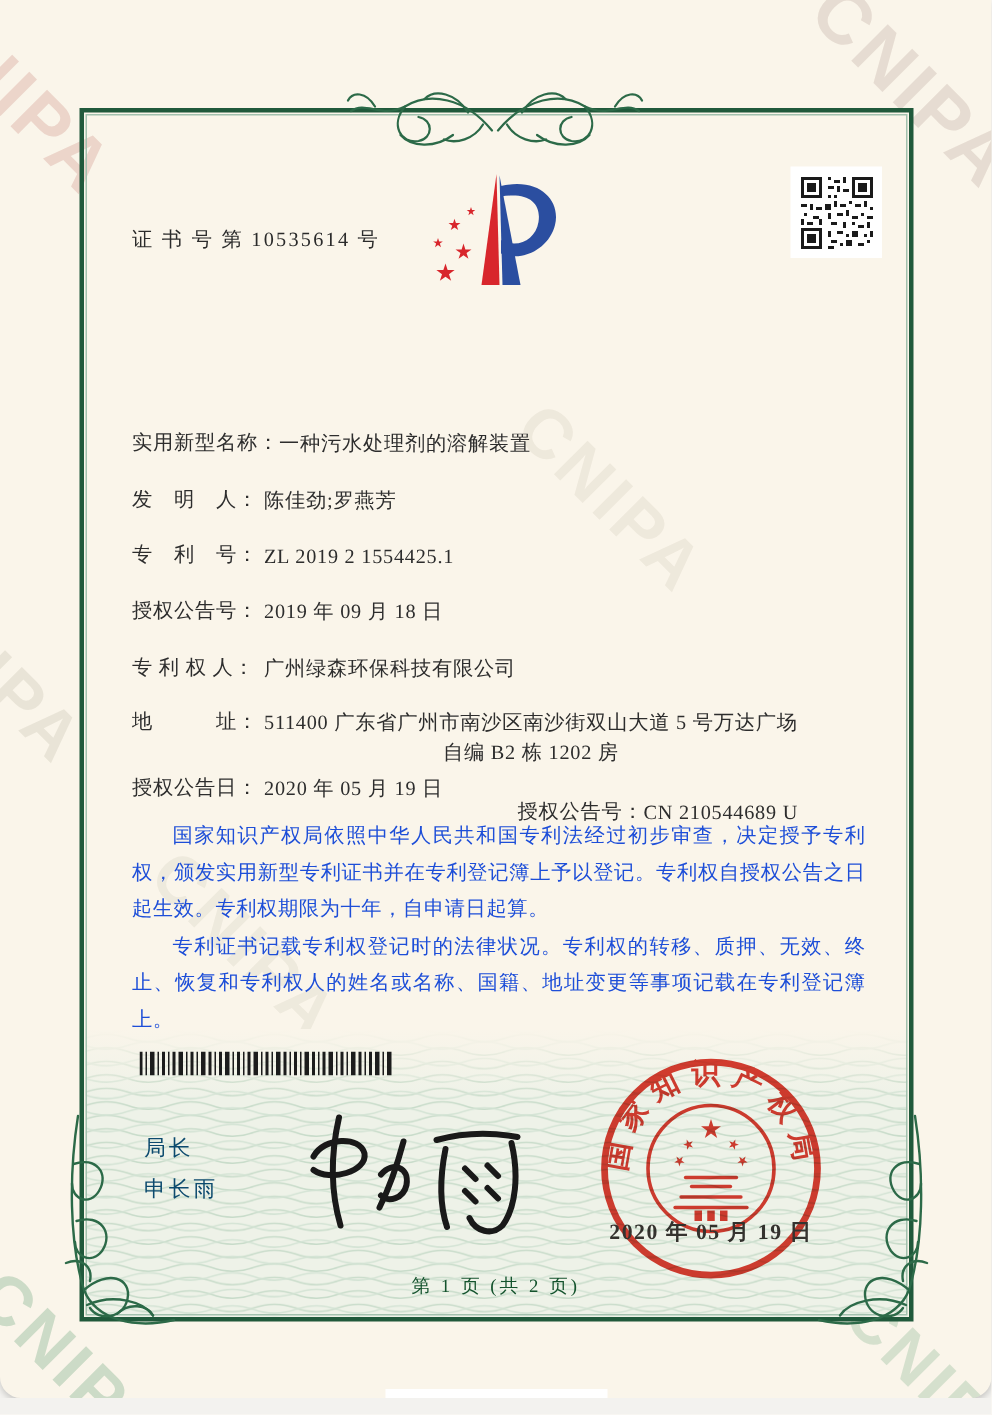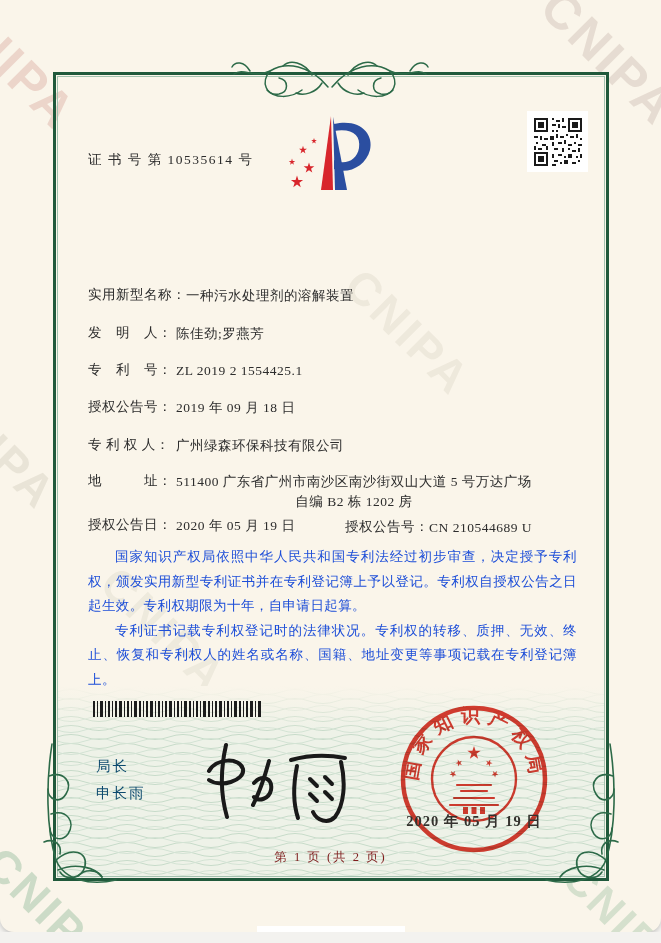--- a/index.html
+++ b/index.html
@@ -59,40 +59,40 @@
   }
   
   .fields { position:absolute; left:88px; top:286px; width:500px; z-index:4;
     font-size:13.5px; color:#2d2d2d; }
   .f-row { position:absolute; left:0; }
   .f-row.r0 { top:0; }   .f-row.r1 { top:38px; }  .f-row.r2 { top:75px; }
   .f-row.r3 { top:112px; } .f-row.r4 { top:150px;font-family:Liberation Serif, serif; } .f-row.r5 { top:186px; }
   .f-row.r6 { top:230px; }
   .f-label { display:inline-block; min-width:88px; white-space:pre; letter-spacing:.5px; vertical-align:top; }
   .f-value { white-space:pre-line; letter-spacing:.5px; display:inline-block; vertical-align:top; max-width:400px; line-height:20px;text-align:center; }
-  .grant-no { position:absolute; left:257px; top:2px; white-space:nowrap; }
+  .grant-no { position:absolute; left:257px; top:16px; white-space:nowrap; }
   
   .legal { position:absolute; left:88px; top:545px; width:489px; z-index:4;
     font-size:13.5px; color:#1d4ed8; }
   .legal p { text-indent:2em; line-height:24.5px; text-align:justify; letter-spacing:.4px; }
   
   .barcode { position:absolute; left:93px; top:701px; z-index:4; }
   
   .signer { position:absolute; left:96px; top:753px; z-index:4;
     font-family:"Liberation Sans","DejaVu Sans",sans-serif;
     font-size:14.5px; color:#0c4a6e; line-height:27px; letter-spacing:2px; }
   .signature { position:absolute; left:196px; top:733px; z-index:4; }
   
   .seal { position:absolute; left:399px; top:704px; z-index:5; mix-blend-mode:multiply; opacity:.95; }
   .seal-ring-text { font-family:"Liberation Sans","DejaVu Sans",sans-serif;
     font-size:19px; font-weight:700; letter-spacing:7px; fill:#d93327; }
   .seal-date { font-size:14.5px; fill:#2e2a28; letter-spacing:1px; font-weight:600; }
   
   .page-num { position:absolute; left:0; top:849px; width:661px; text-align:center;
-    font-size:12.5px; color:#7f1d1d; letter-spacing:2px; z-index:4; }
+    font-size:12.5px; color:#14532d; letter-spacing:2px; z-index:4; }
   .cont-note { position:absolute; left:50%; transform:translateX(-50%); top:926px;
     background:#fff; padding:5px 16px; font-size:12.5px; color:#333;
     letter-spacing:2px; z-index:4; }
   
   .flourish-top { position:absolute; left:230px; top:55px; z-index:4; }
   .corner-bl { position:absolute; left:38px; top:742px; z-index:4; }
   .corner-br { position:absolute; left:532px; top:742px; z-index:4; transform:scaleX(-1); }
 </style>
 </head>
 <body>

